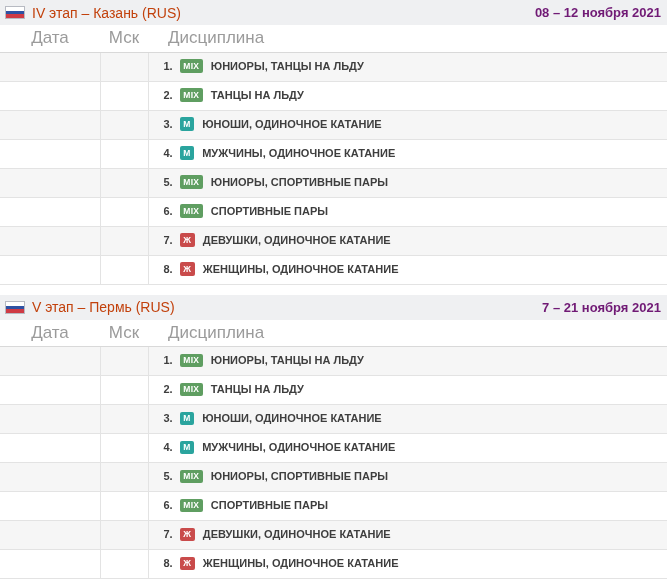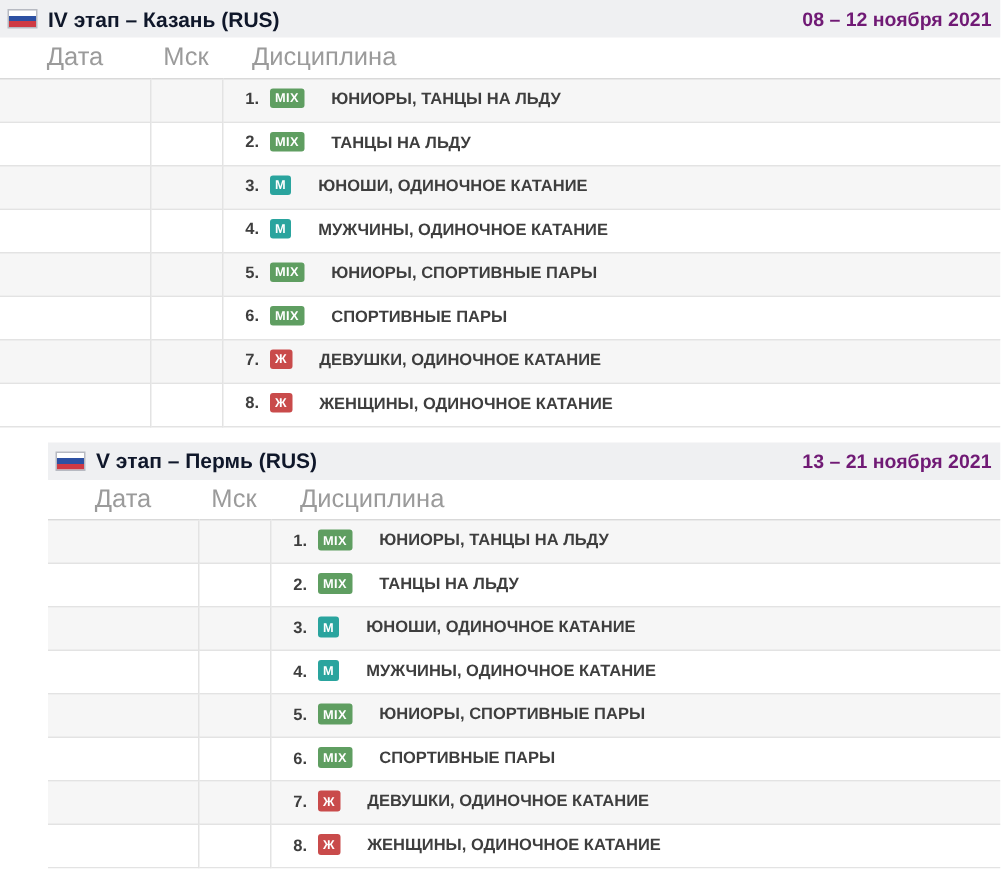--- a/index.html
+++ b/index.html
@@ -3,42 +3,42 @@
 <meta charset="utf-8">
 <style>
   * { box-sizing: border-box; }
   html, body { margin: 0; padding: 0; }
   body {
     width: 667px;
     background: #ffffff;
     font-family: "Liberation Sans", sans-serif;
   }
   .stage { margin-bottom: 10px; }
-  .stage:last-child { margin-bottom: 0; padding-left: 32px; }
+  .stage:last-child { margin-bottom: 0; }
 
   .stage-header {
     display: flex;
     align-items: center;
     justify-content: space-between;
     background: var(--header-bg, #eff0f2);
     height: 25px;
     padding: 0 6px 0 5px;
   }
   .stage-title-wrap { display: flex; align-items: center; }
   .flag {
     width: 20px; height: 13px;
     border: 1px solid #b7bac2;
     background: linear-gradient(to bottom, #ffffff 0 33%, #2d51a3 33% 66%, #cf3a44 66% 100%);
     flex: 0 0 auto;
   }
   .stage-title {
     margin-left: 7px;
     font-size: 14px;
-    font-weight: bold;
-    color: #0f172a;
+    font-weight: normal;
+    color: #c2410c;
   }
   .stage-dates {
     font-size: 13px;
     font-weight: bold;
     color: #701a75;
     white-space: nowrap;
   }
 
   table.schedule-table {
     width: 100%;
@@ -75,21 +75,21 @@
   }
   .row-num { margin-right: 4px; }
   .badge {
     display: inline-block;
     color: #ffffff;
     font-size: 8.5px;
     font-weight: bold;
     line-height: 1;
     padding: 2.5px 3.5px;
     border-radius: 2px;
-    margin-right: 15px;
+    margin-right: 5px;
     position: relative;
     top: -1px;
     letter-spacing: 0.3px;
   }
 </style>
 </head>
 <body>
 
 <div id="app">
   <section class="stage">
@@ -196,21 +196,21 @@
 </tbody>
     </table>
   </section>
 
   <section class="stage">
     <header class="stage-header">
       <div class="stage-title-wrap">
         <span class="flag"></span>
         <span class="stage-title">V этап – Пермь (RUS)</span>
       </div>
-      <span class="stage-dates">13 – 21 ноября 2021</span>
+      <span class="stage-dates">7 – 21 ноября 2021</span>
     </header>
     <table class="schedule-table">
       <colgroup>
           <col class="c-date">
           <col class="c-msk">
           <col class="c-disc">
         </colgroup>
       <thead>
         <tr>
           <th class="col-date">Дата</th>

